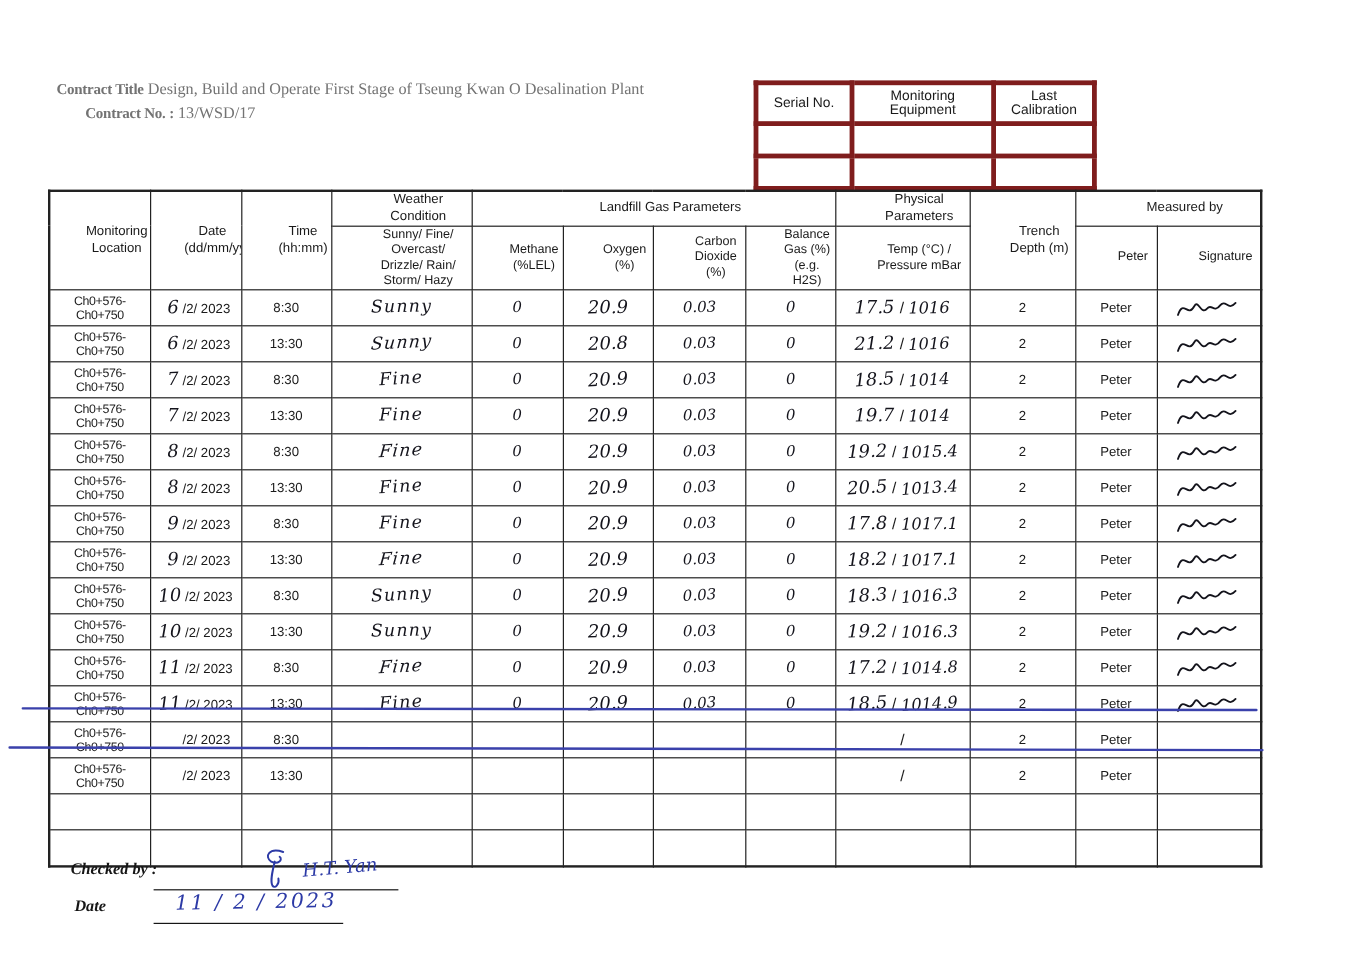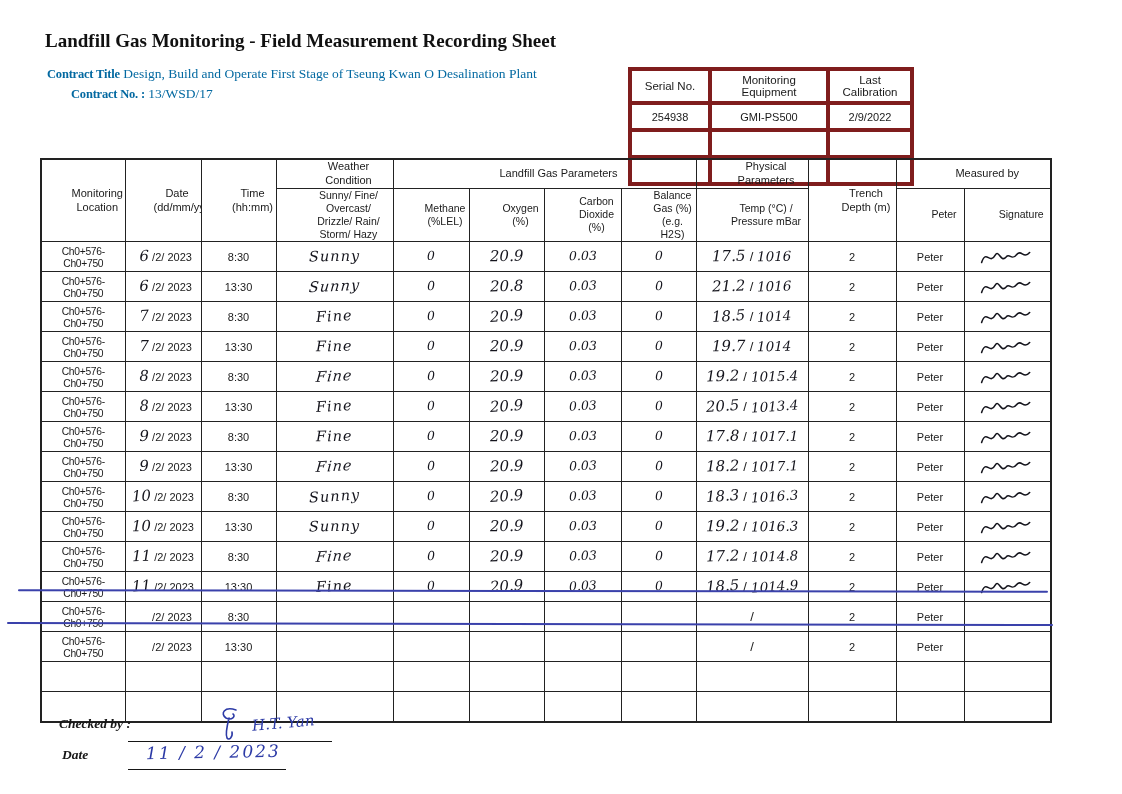--- a/index.html
+++ b/index.html
@@ -1,21 +1,21 @@
 <!DOCTYPE html>
 <html><head>
 <meta charset="utf-8">
 <style>
   html,body{margin:0;padding:0;background:#ffffff;}
   .page{position:relative;width:1122px;height:794px;background:#ffffff;overflow:hidden;
         font-family:"Liberation Sans",sans-serif;color:#1a1a1a;}
   
   .title{position:absolute;left:45px;top:30px;font-family:"Liberation Serif",serif;
          font-weight:bold;font-size:19px;color:#111;}
-  .contract-line{position:absolute;left:47px;font-family:"Liberation Serif",serif;font-size:13.5px;color:#0369a1;}
+  .contract-line{position:absolute;left:47px;font-family:"Liberation Serif",serif;font-size:13.5px;color:#737373;}
   .contract-line .lbl{font-weight:bold;font-size:12.5px;letter-spacing:-0.2px;}
   .ct{top:66px;} .cn{top:86px;margin-left:24px;}
   
   table{border-collapse:collapse;}
   .equip{position:absolute;left:628px;top:67px;table-layout:fixed;border:2px solid #222;}
   .equip th,.equip td{border:4px solid #7f1d1d;text-align:center;padding:3px;overflow:hidden;}
   .equip th{font-weight:normal;font-size:11.5px;height:19px;}
   .equip td{font-size:11px;height:17px;}
   
   .log{position:absolute;left:40px;top:158px;table-layout:fixed;width:1010px;border:2px solid #222;}
@@ -56,21 +56,20 @@
            color:#2c3aa6;line-height:1;}
   .checked-name{left:252px;top:716px;font-size:15px;transform:rotate(-5deg);}
   .date-value{left:146px;top:744px;font-size:17px;letter-spacing:2px;transform:rotate(-1deg);}
   .monogram{position:absolute;left:214px;top:704px;}
 </style>
 </head>
 <body>
 
 <div class="page">
 
-  <div class="title">Landfill Gas Monitoring - Field Measurement Recording Sheet</div>
 
   <div class="contract-line ct">
     <span class="lbl">Contract Title</span>
     <span>Design, Build and Operate First Stage of Tseung Kwan O Desalination Plant</span>
   </div>
   <div class="contract-line cn">
     <span class="lbl">Contract No. :</span>
     <span>13/WSD/17</span>
   </div>
 
@@ -81,25 +80,20 @@
         <col style="width:84px">
       </colgroup>
     <thead>
         <tr>
       <th>Serial No.</th>
       <th>Monitoring Equipment</th>
       <th>Last Calibration</th>
     </tr>
       </thead>
     <tbody>
-        <tr>
-          <td>254938</td>
-          <td>GMI-PS500</td>
-          <td>2/9/2022</td>
-        </tr>
         <tr>
           <td></td>
           <td></td>
           <td></td>
         </tr>
         <tr>
           <td></td>
           <td></td>
           <td></td>
         </tr>

